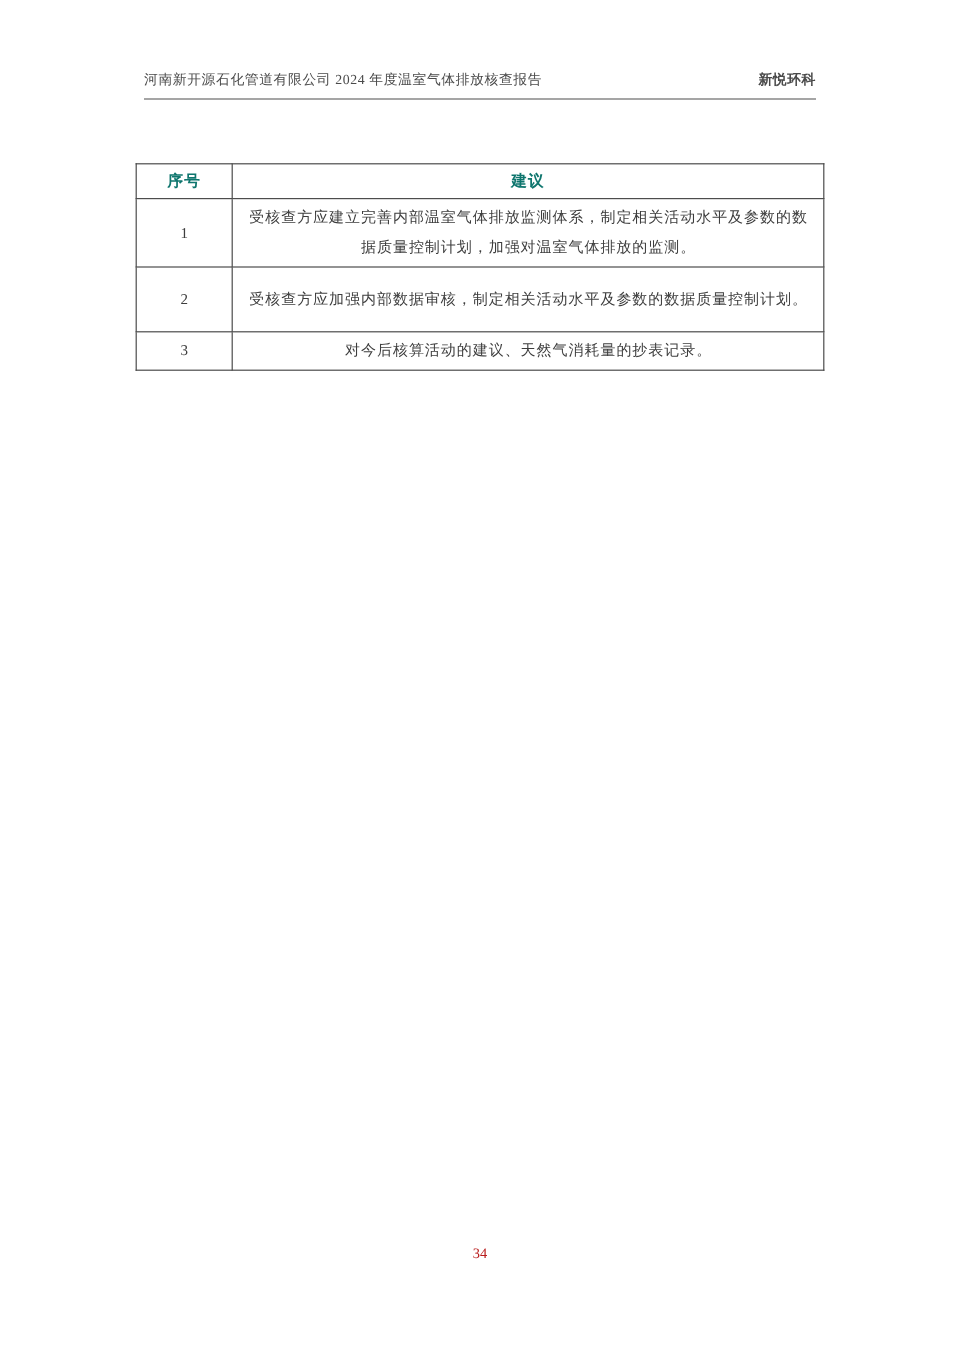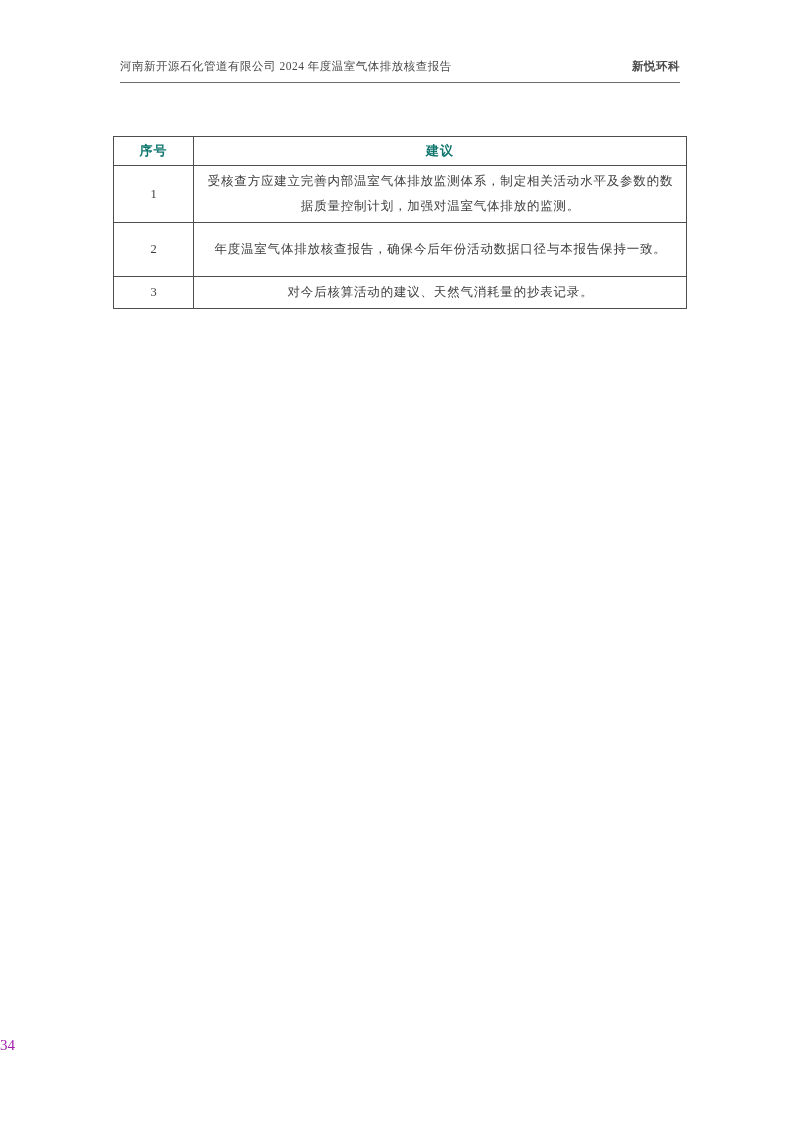--- a/index.html
+++ b/index.html
@@ -79,22 +79,23 @@
     letter-spacing: 0.8px;
     text-align: center;
   }
   tr.row-tall  { height: 54px; }
   tr.row-short { height: 30px; }
   .page-number {
     position: absolute;
     top: 1037px;
     left: 0;
     width: 100%;
-    font-size: 15px;
-    color: #a21caf;
+    text-align: center;
+    font-size: 12px;
+    color: #b91c1c;
   }
 </style>
 </head>
 <body>
 
 <div class="page">
 
   <div class="header">
     <span class="left">河南新开源石化管道有限公司 2024 年度温室气体排放核查报告</span>
     <span class="right">新悦环科</span>
@@ -112,21 +113,21 @@
         <th>建议</th>
       </tr>
     </thead>
     <tbody>
       <tr class="row-tall">
         <td class="cell-no">1</td>
         <td class="cell-sug">受核查方应建立完善内部温室气体排放监测体系，制定相关活动水平及参数的数据质量控制计划，加强对温室气体排放的监测。</td>
       </tr>
       <tr class="row-tall">
         <td class="cell-no">2</td>
-        <td class="cell-sug">年度温室气体排放核查报告，确保今后年份活动数据口径与本报告保持一致。</td>
+        <td class="cell-sug">受核查方应加强内部数据审核，制定相关活动水平及参数的数据质量控制计划。</td>
       </tr>
       <tr class="row-short">
         <td class="cell-no">3</td>
         <td class="cell-sug">对今后核算活动的建议、天然气消耗量的抄表记录。</td>
       </tr>
     </tbody>
   </table>
 
   <div class="page-number">34</div>
 

